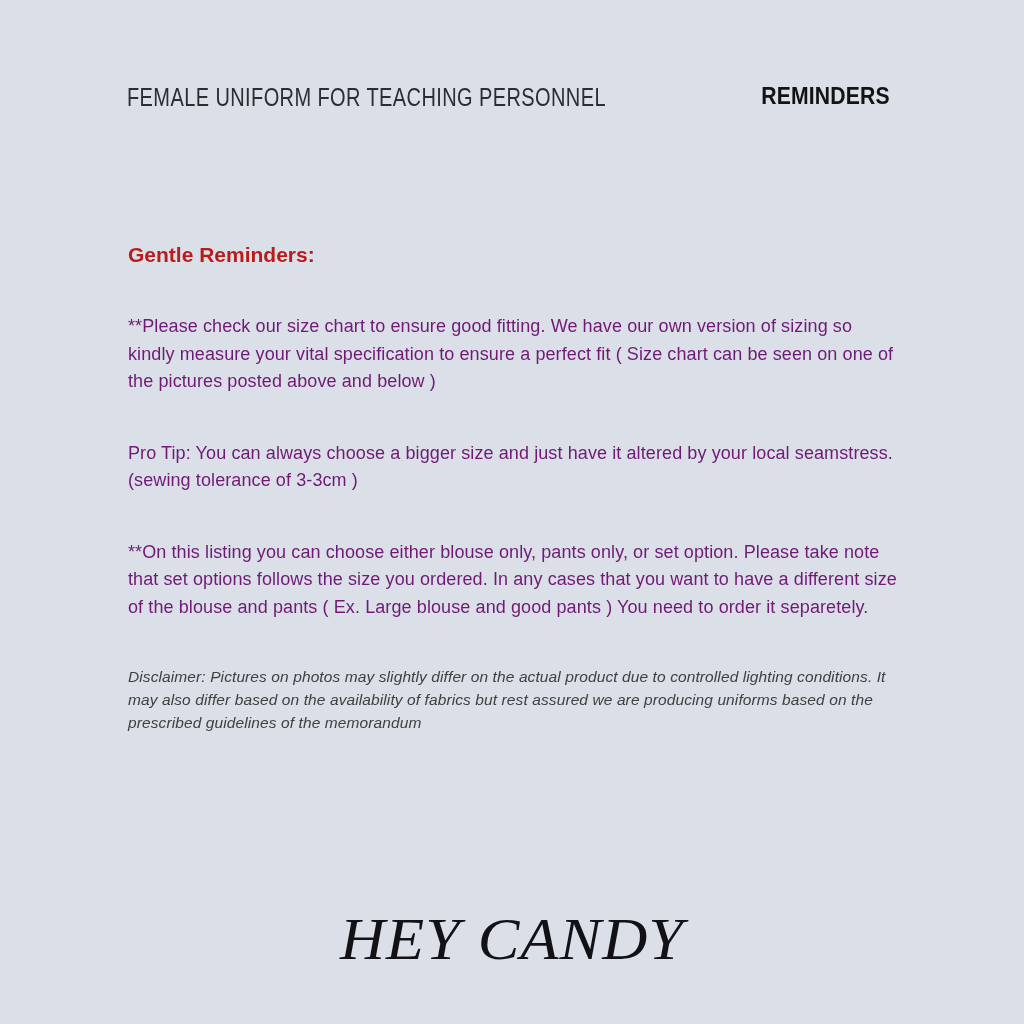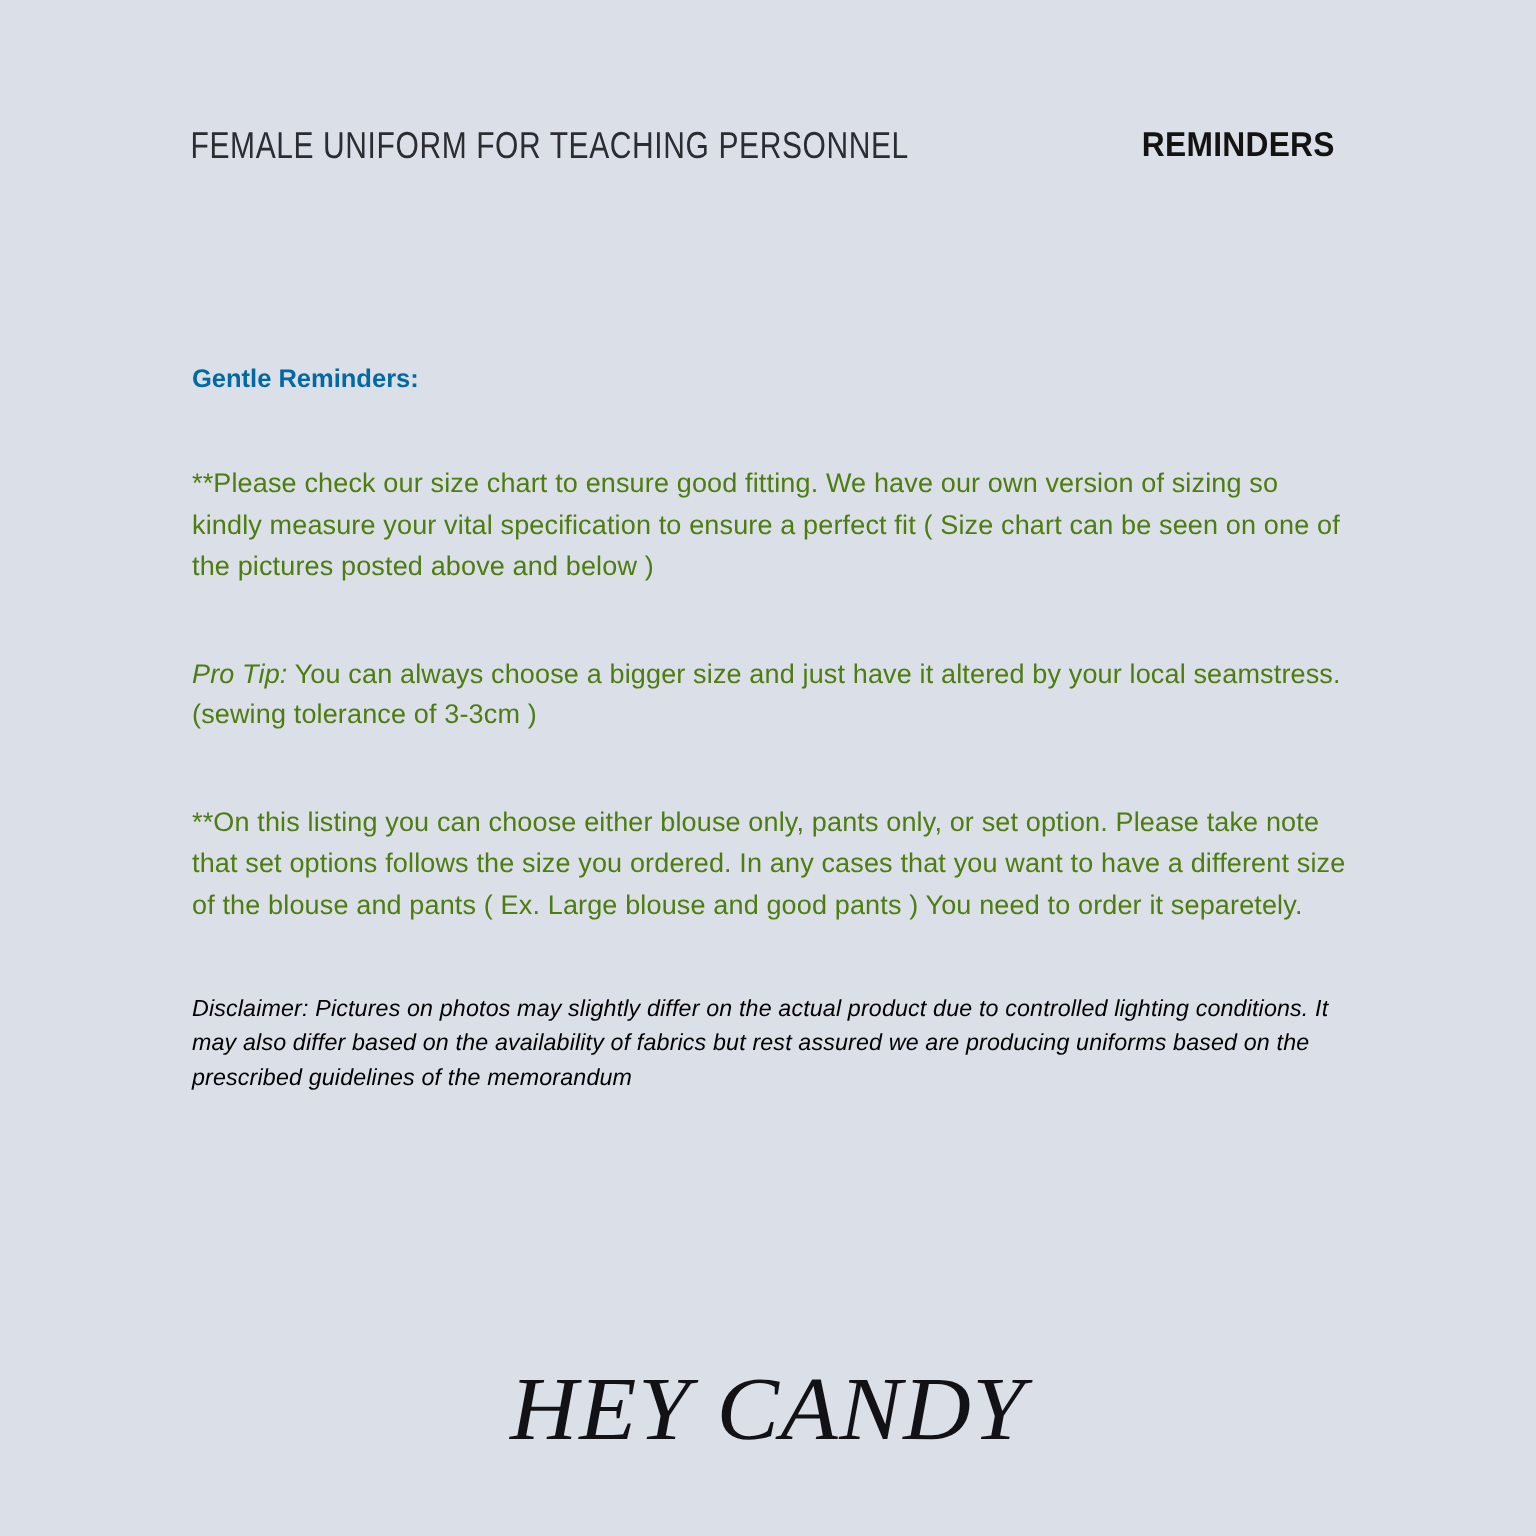--- a/index.html
+++ b/index.html
@@ -45,42 +45,42 @@
     transform-origin: right center;
   }
   
   .content {
     position: absolute;
     left: 128px;
     top: 243px;
     width: 772px;
   }
   .heading {
-    font-size: 17px;
+    font-size: 21px;
     font-weight: 700;
-    color: #0369a1;
+    color: #b91c1c;
     margin: 0 0 0 0;
   }
   .para {
     font-size: 18px;
     line-height: 27.5px;
-    color: #4d7c0f;
+    color: #701a75;
     letter-spacing: 0.1px;
     margin: 0;
   }
   .para-1 { margin-top: 46px; }
   .para-2 { margin-top: 44px; }
   .para-3 { margin-top: 44px; }
-  .italic { font-style: italic; }
+  .italic { }
   .disclaimer {
     margin: 44px 0 0 0;
     font-size: 15.5px;
     line-height: 23px;
     font-style: italic;
-    color: #000000;
+    color: #404040;
     letter-spacing: 0.1px;
   }
   
   .logo {
     position: absolute;
     left: 0;
     right: 0;
     top: 905px;
     text-align: center;
     font-family: "Liberation Serif", serif;

